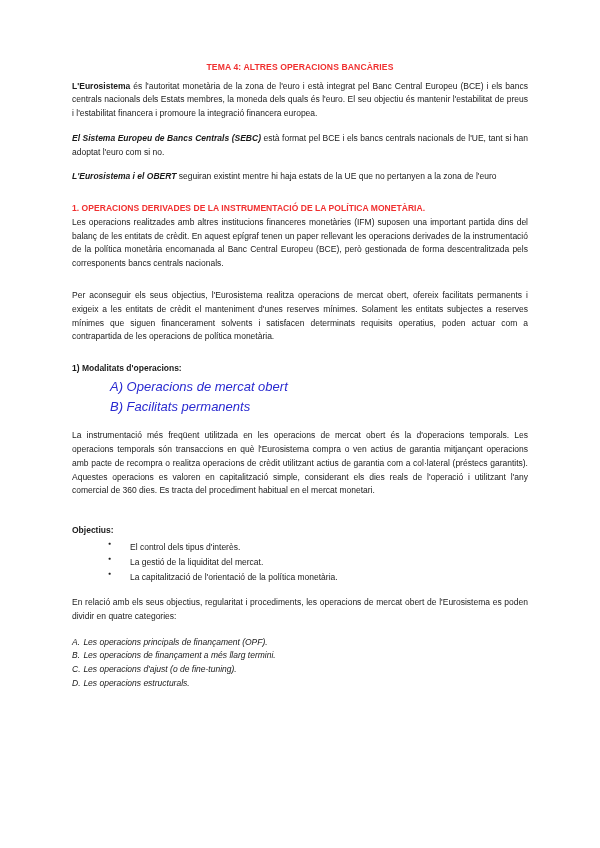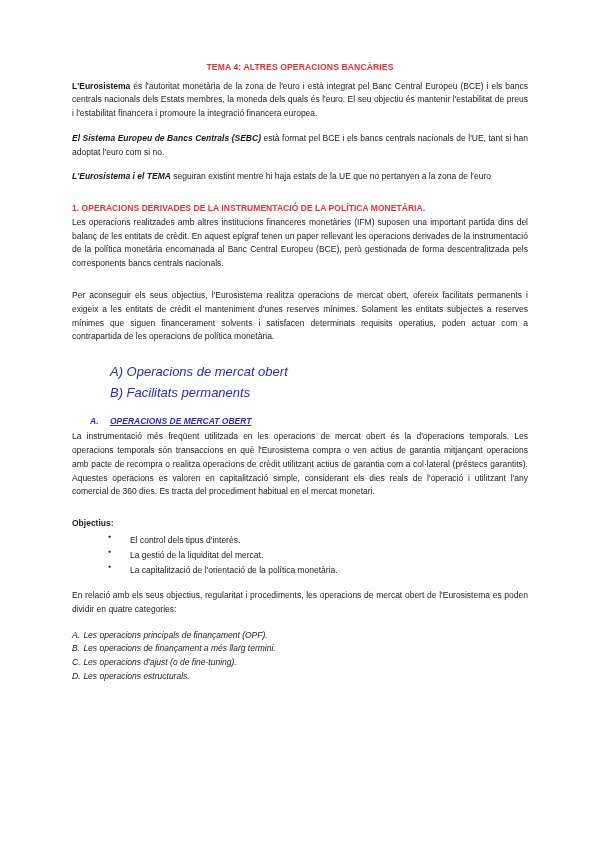--- a/index.html
+++ b/index.html
@@ -84,21 +84,21 @@
     line-height: 1.6;
     display: block;
   }
   .sub-heading .letter {
     display: inline-block;
     width: 20px;
   }
   .objectius-label {
     font-weight: bold;
     font-size: 8.5px;
-    margin: 0 0 2px 0;
+    margin: 8px 0 2px 0;
     line-height: 1.6;
   }
   ul.bullets {
     list-style: none;
     margin: 0 0 11px 0;
     padding: 0;
   }
   ul.bullets li {
     font-size: 8.5px;
     line-height: 1.78;
@@ -138,43 +138,41 @@
 
     <p class="para">
       <b>L'Eurosistema</b><span> és l'autoritat monetària de la zona de l'euro i està integrat pel Banc Central Europeu (BCE) i els bancs centrals nacionals dels Estats membres, la moneda dels quals és l'euro. El seu objectiu és mantenir l'estabilitat de preus i l'estabilitat financera i promoure la integració financera europea.</span>
     </p>
 
     <p class="para">
       <span class="bolditalic">El Sistema Europeu de Bancs Centrals (SEBC)</span><span> està format pel BCE i els bancs centrals nacionals de l'UE, tant si han adoptat l'euro com si no.</span>
     </p>
 
     <p class="para">
-      <span class="bolditalic">L'Eurosistema i el TEMA</span><span> seguiran existint mentre hi haja estats de la UE que no pertanyen a la zona de l'euro</span>
+      <span class="bolditalic">L'Eurosistema i el OBERT</span><span> seguiran existint mentre hi haja estats de la UE que no pertanyen a la zona de l'euro</span>
     </p>
 
     <div class="gap-sm"></div>
 
     <div class="section-heading">1. OPERACIONS DERIVADES DE LA INSTRUMENTACIÓ DE LA POLÍTICA MONETÀRIA.</div>
 
     <p class="para">Les operacions realitzades amb altres institucions financeres monetàries (IFM) suposen una important partida dins del balanç de les entitats de crèdit. En aquest epígraf tenen un paper rellevant les operacions derivades de la instrumentació de la política monetària encomanada al Banc Central Europeu (BCE), però gestionada de forma descentralitzada pels corresponents bancs centrals nacionals.</p>
 
     <div class="gap-sm"></div>
 
     <p class="para">Per aconseguir els seus objectius, l'Eurosistema realitza operacions de mercat obert, ofereix facilitats permanents i exigeix a les entitats de crèdit el manteniment d'unes reserves mínimes. Solament les entitats subjectes a reserves mínimes que siguen financerament solvents i satisfacen determinats requisits operatius, poden actuar com a contrapartida de les operacions de política monetària.</p>
 
     <div class="gap-sm"></div>
 
+    <div class="list-lead">1) Modalitats d'operacions:</div>
     <div class="blue-item">A) Operacions de mercat obert</div>
     <div class="blue-item">B) Facilitats permanents</div>
 
     <div class="gap-md"></div>
 
-    <div class="sub-heading">
-      <span class="letter">A.</span><span>OPERACIONS DE MERCAT OBERT</span>
-    </div>
 
     <p class="para">La instrumentació més freqüent utilitzada en les operacions de mercat obert és la d'operacions temporals. Les operacions temporals són transaccions en què l'Eurosistema compra o ven actius de garantia mitjançant operacions amb pacte de recompra o realitza operacions de crèdit utilitzant actius de garantia com a col·lateral (préstecs garantits). Aquestes operacions es valoren en capitalització simple, considerant els dies reals de l'operació i utilitzant l'any comercial de 360 dies. Es tracta del procediment habitual en el mercat monetari.</p>
 
     <div class="gap-sm"></div>
 
     <div class="objectius-label">Objectius:</div>
 
     <ul class="bullets">
       <li>El control dels tipus d'interès.</li>
       <li>La gestió de la liquiditat del mercat.</li>

